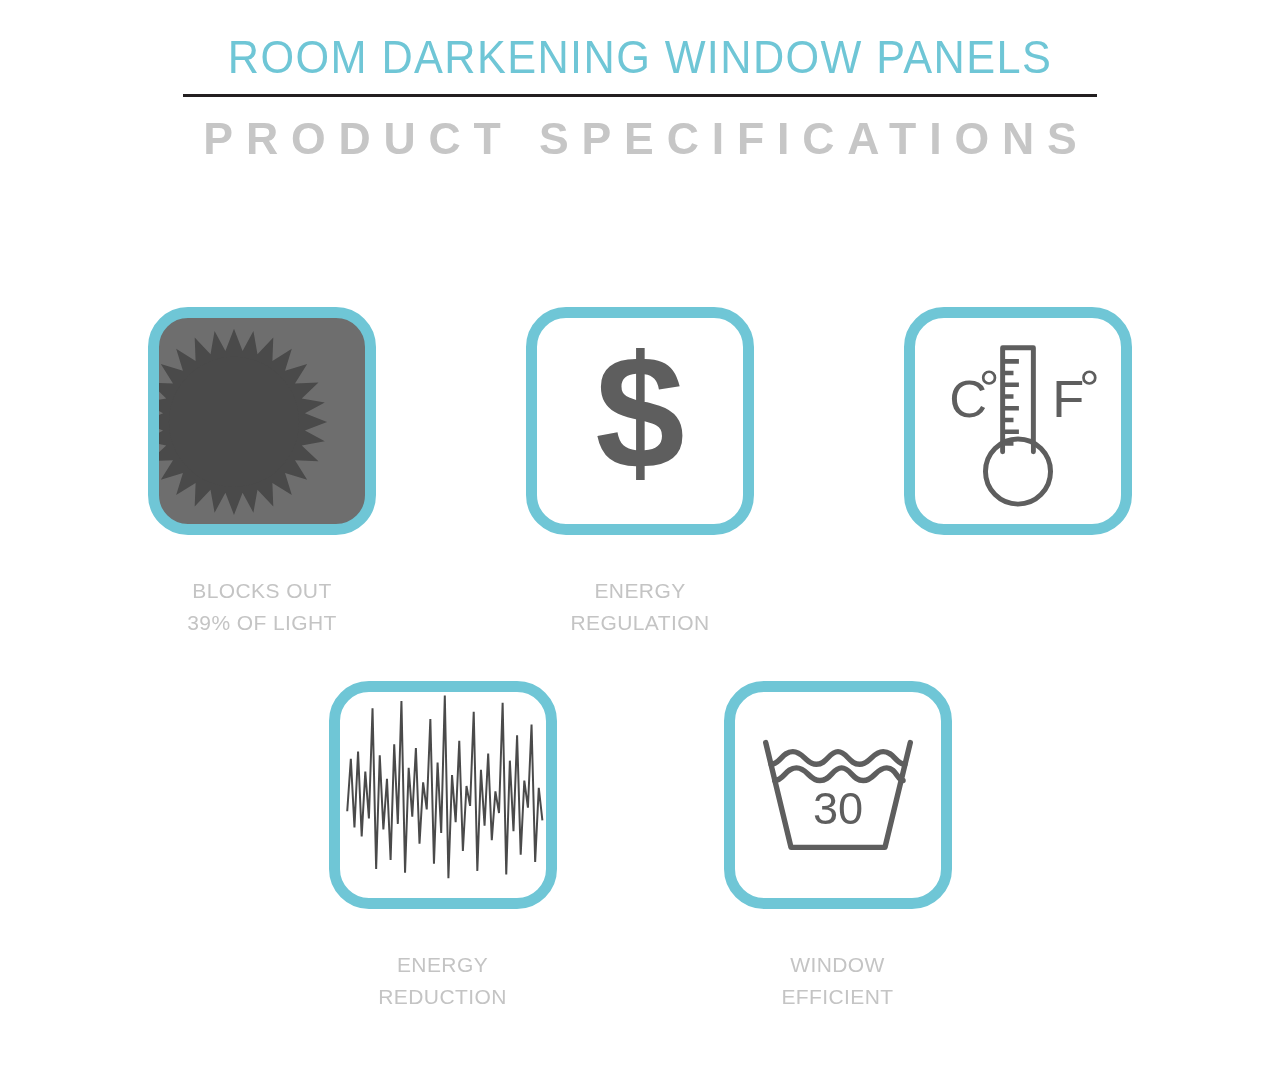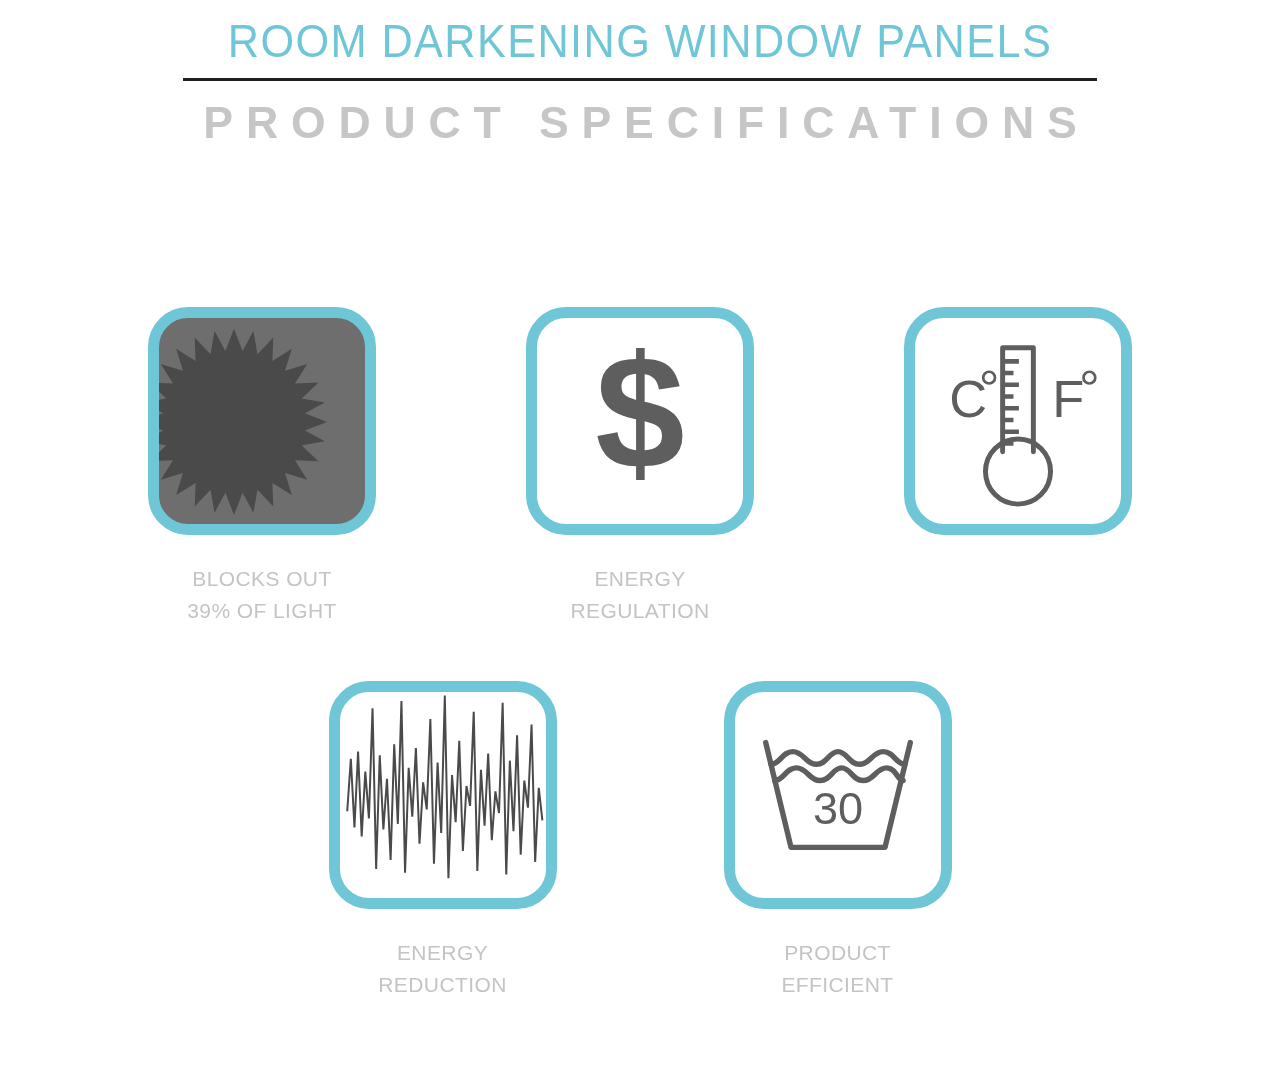--- a/index.html
+++ b/index.html
@@ -15,21 +15,21 @@
     font-family: "Liberation Sans", sans-serif;
     position: relative;
   }
 
   
   .header {
     position: absolute;
     left: 0;
     top: 0;
     width: 1280px;
-    padding-top: 18px;
+    padding-top: 34px;
     text-align: center;
   }
   .title {
     color: #6fc6d6;
     font-size: 46px;
     font-weight: 400;
     letter-spacing: 1.5px;
     line-height: 1.0;
     white-space: nowrap;
     font-family: "Liberation Sans", sans-serif;
@@ -76,21 +76,21 @@
     box-sizing: border-box;
     background: #ffffff;
     position: relative;
     overflow: hidden;
   }
   .card.filled { background: #6e6e6e; }
 
   .card svg { display: block; width: 100%; height: 100%; }
 
   .caption {
-    margin-top: 28px;
+    margin-top: 40px;
     text-align: center;
     color: #c4c4c4;
     font-size: 21px;
     line-height: 1.52;
     letter-spacing: 0.4px;
     white-space: nowrap;
   }
   .caption .l2 { display: block; }
 </style>
 </head>
@@ -206,18 +206,18 @@
                    C150 80 152 66 164 66 C176 66 178 80 188 80"></path>
 
           <path d="M44 98 C54 98 56 84 68 84 C80 84 82 98 94 98
                    C106 98 108 84 118 84 C128 84 130 98 142 98
                    C154 98 156 84 168 84 C178 84 180 98 186 98"></path>
         </g>
         <text x="114" y="146" text-anchor="middle" font-family="Liberation Sans, sans-serif" font-size="50" fill="#5e5e5e">30</text>
       </svg>
     </div>
     <div class="caption">
-      <span>PRODUCT</span>
+      <span>WINDOW</span>
       <span class="l2">EFFICIENT</span>
     </div>
   </div>
 
 </div>
 
 </body></html>

